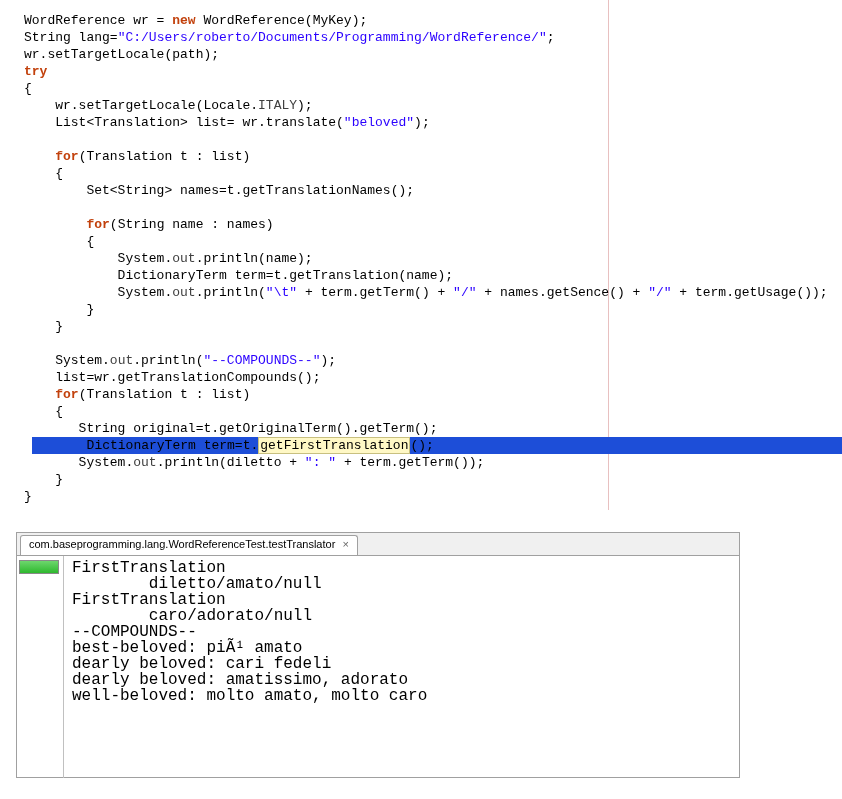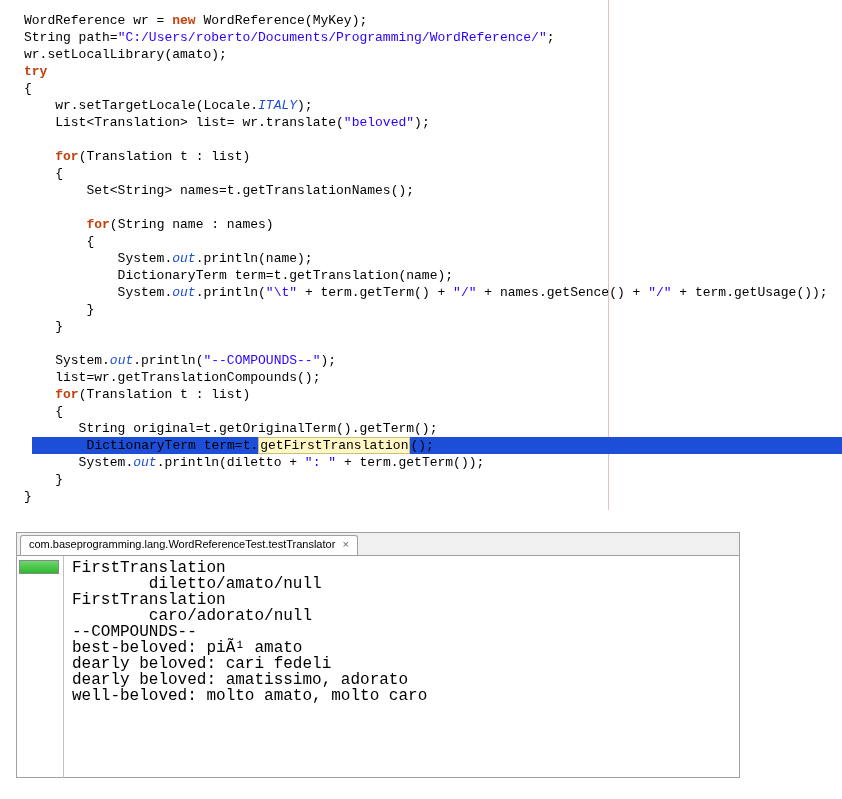--- a/index.html
+++ b/index.html
@@ -22,21 +22,21 @@
   .margin-line {
     position: absolute;
     top: 0;
     left: 608px;
     width: 1px;
     height: 510px;
     background: #e8c0c0;
   }
   .kw { color: #c2410c; font-weight: bold; }
   .str { color: #2a00ff; }
-  .static-field { color: #1d4ed8; font-style: italic; }
+  .static-field { color: #404040; }
   .hl-line {
     background: #1d4ed8;
     display: inline-block;
     width: 100%;
     margin-left: 8px;
   }
   .hl-method {
     background: #fff8c5;
     border: 1px solid #c8c080;
     padding: 0 1px;
@@ -102,22 +102,22 @@
   ::-webkit-scrollbar { width: 14px; }
   ::-webkit-scrollbar-track { background: #f0f0f0; }
   ::-webkit-scrollbar-thumb { background: #c0c0c0; }
 </style>
 </head>
 <body>
 
 <div class="margin-line"></div>
 
 <div class="code-area"><span><span>WordReference wr = </span><span class="kw">new</span><span> WordReference(MyKey);</span></span>
-<span><span>String path=</span><span class="str">"C:/Users/roberto/Documents/Programming/WordReference/"</span><span>;</span></span>
-<span>wr.setLocalLibrary(amato);</span>
+<span><span>String lang=</span><span class="str">"C:/Users/roberto/Documents/Programming/WordReference/"</span><span>;</span></span>
+<span>wr.setTargetLocale(path);</span>
 <span class="kw">try</span>
 <span>{</span>
 <span><span>    wr.setTargetLocale(Locale.</span><span class="static-field">ITALY</span><span>);</span></span>
 <span><span>    List&lt;Translation&gt; list= wr.translate(</span><span class="str">"beloved"</span><span>);</span></span>
 
 <span>    <span class="kw">for</span><span>(Translation t : list)</span></span>
 <span>    {</span>
 <span>        Set&lt;String&gt; names=t.getTranslationNames();</span>
 
 <span>        <span class="kw">for</span><span>(String name : names)</span></span>

